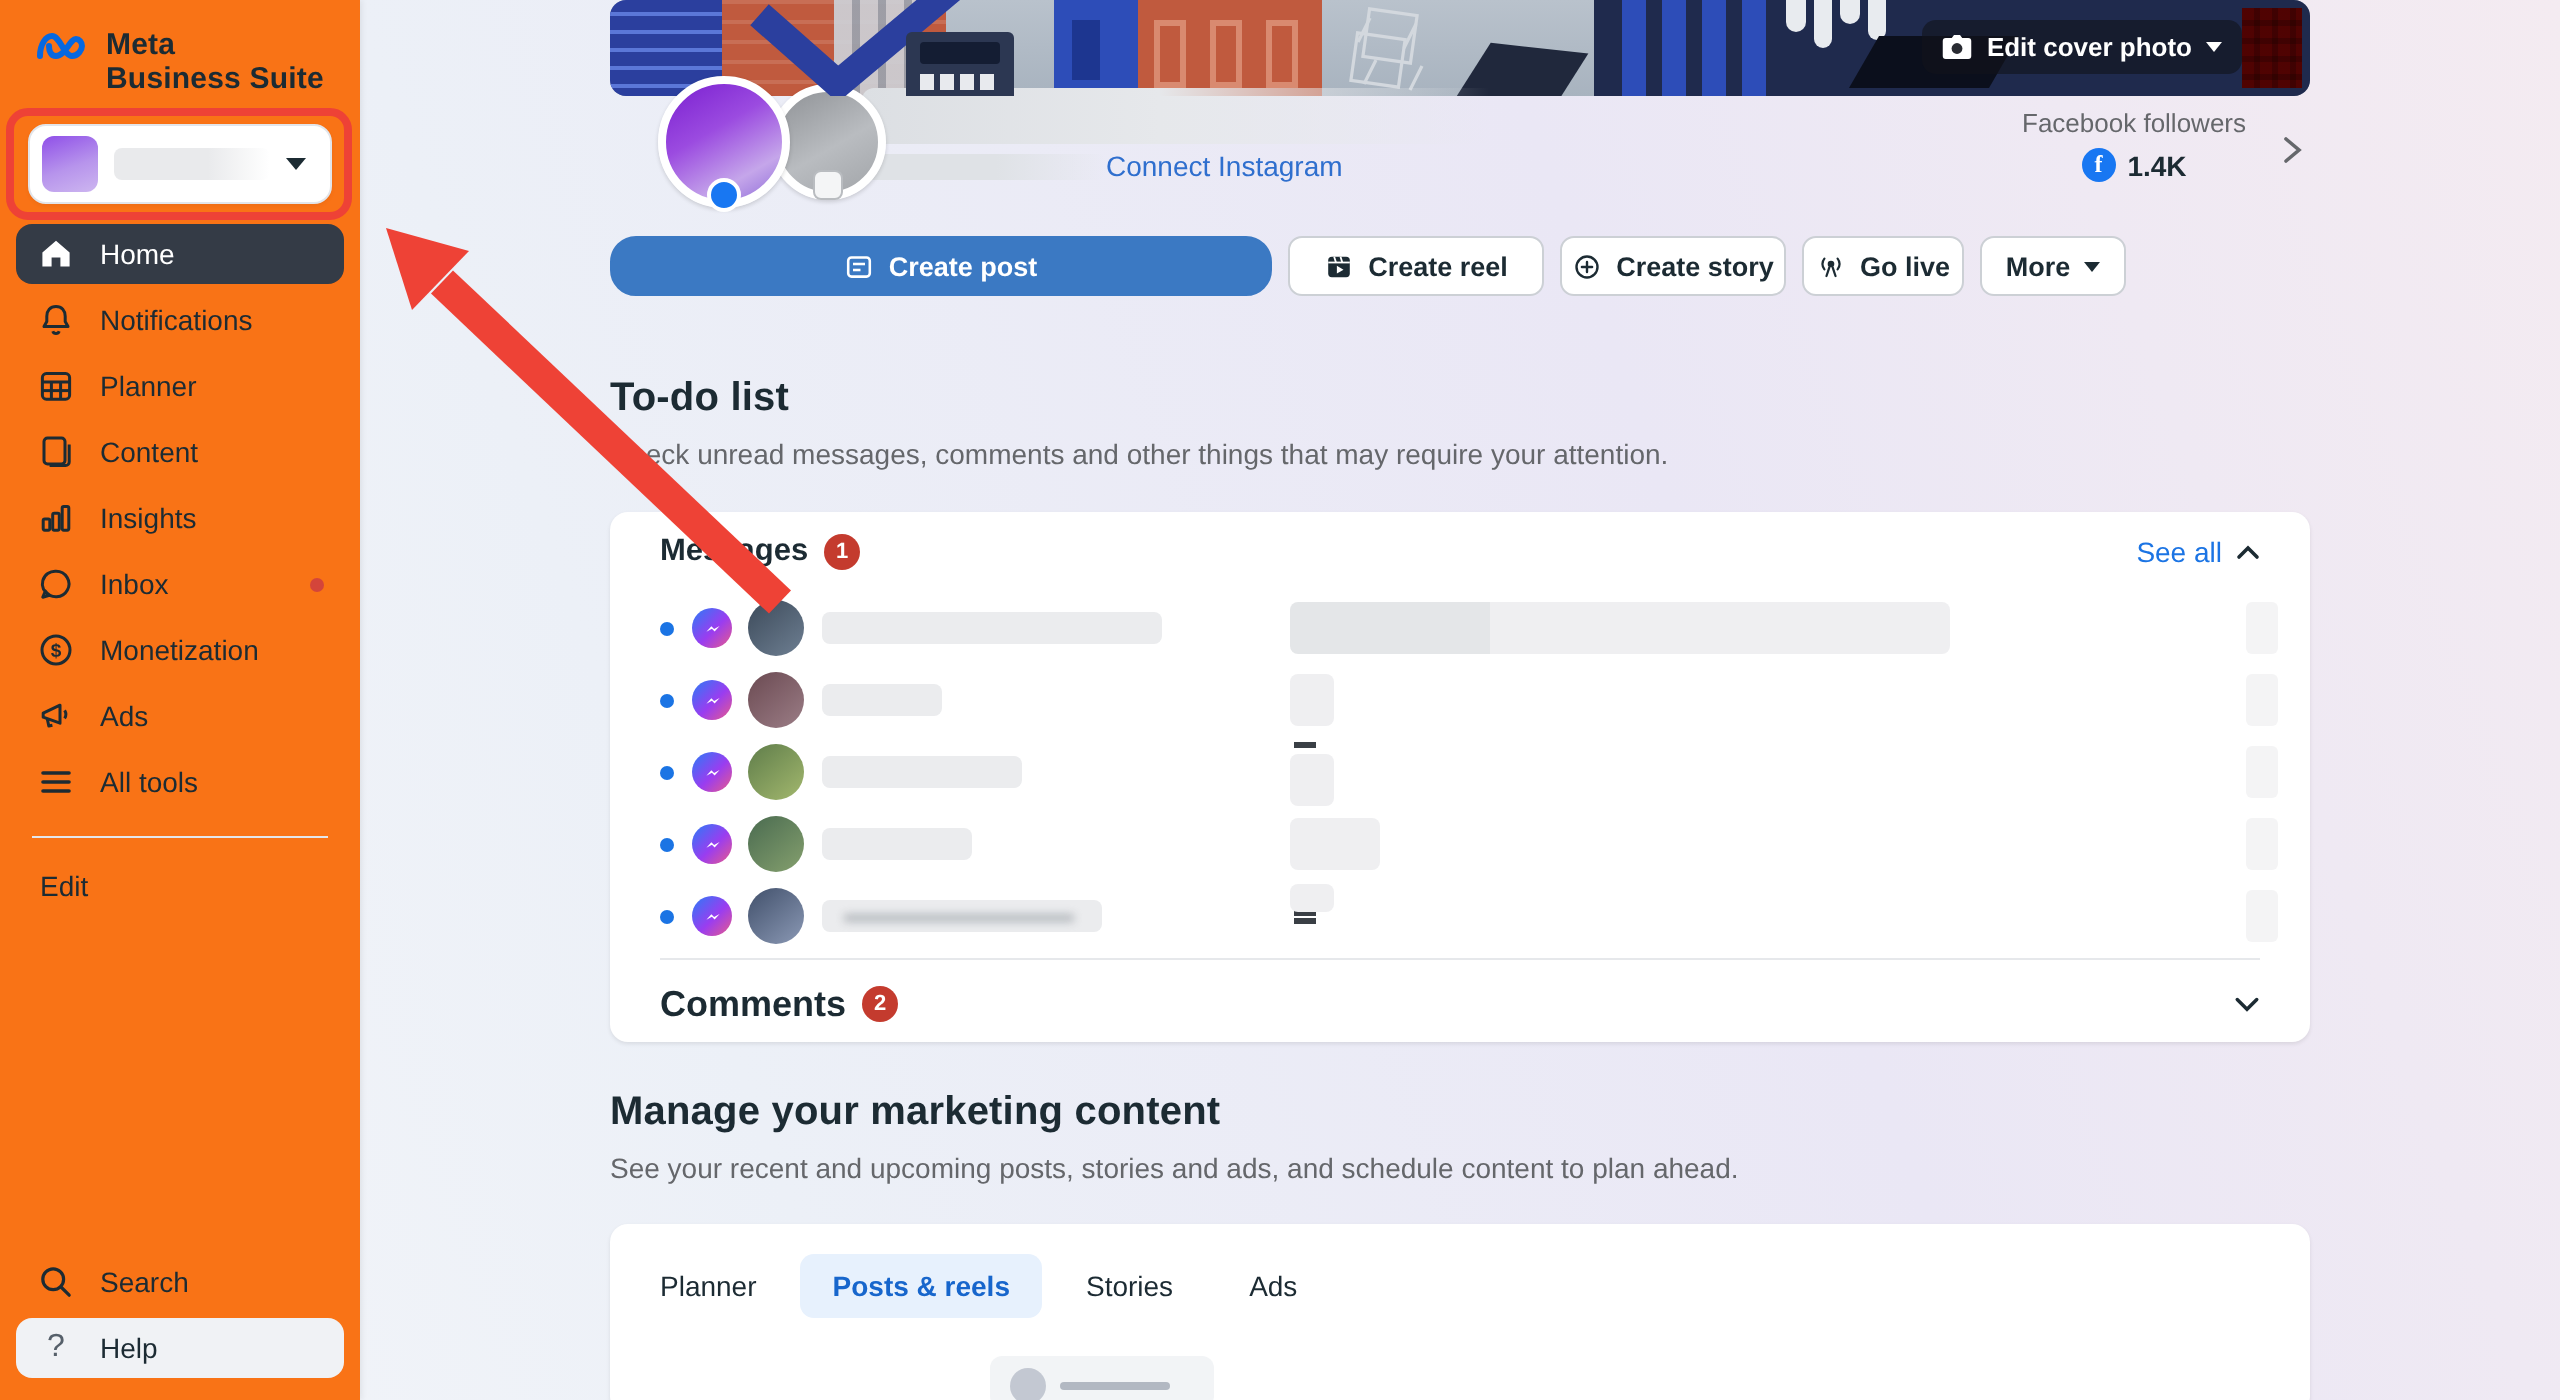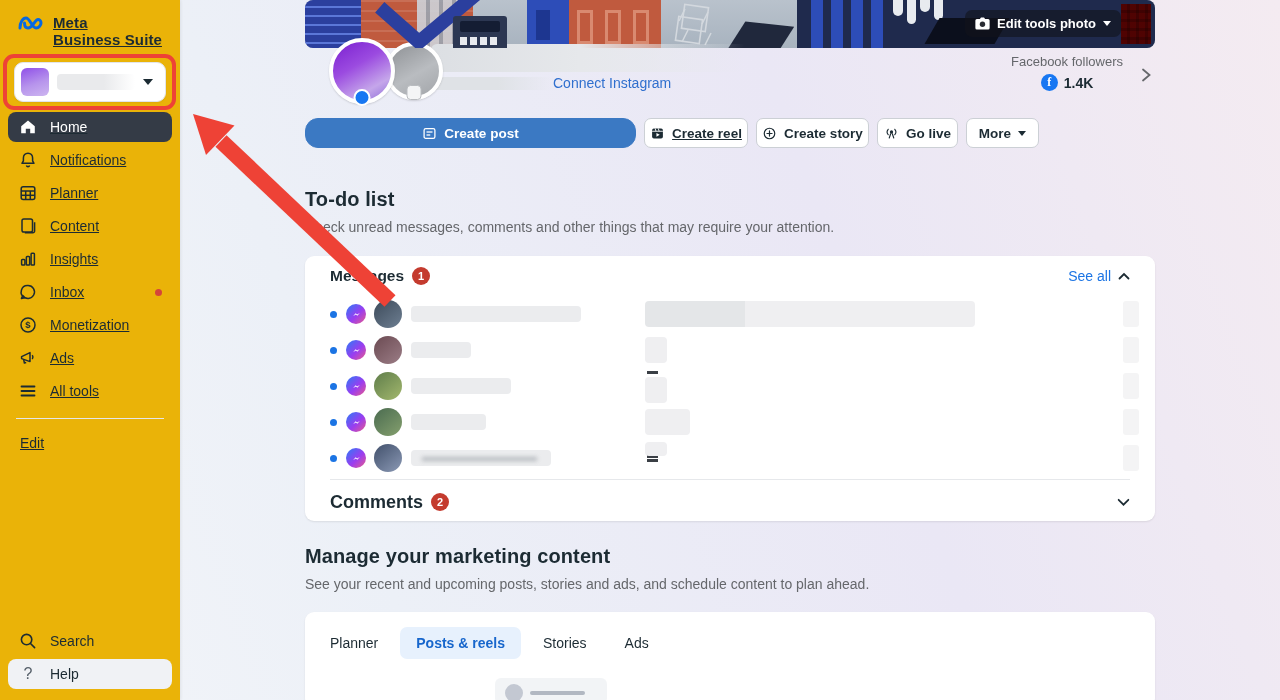--- a/index.html
+++ b/index.html
@@ -8,21 +8,21 @@
     font-family:"Liberation Sans","DejaVu Sans",sans-serif;
     color:#1c2b33;
     background:linear-gradient(250deg,#f4ebf1 0%,#eae7f5 35%,#ecf0f7 72%,#f3f5f9 100%);
     position:relative;
   }
   svg { display:block; }
 
   
   .sidebar {
     position:absolute; left:0; top:0; width:180px; height:700px;
-    background:#eab308; box-shadow:1px 0 3px rgba(0,0,0,0.07); z-index:10;text-decoration:underline;
+    background:#f97316; box-shadow:1px 0 3px rgba(0,0,0,0.07); z-index:10;
   }
   .logo { display:flex; align-items:flex-start; gap:7px; padding:14px 0 0 18px; }
   .logo-text { font-size:15px; font-weight:700; line-height:17px; letter-spacing:0.1px; color:#1c2b33; }
   .page-selector {
     margin:14px 14px 10px 14px; height:40px; background:#fff;
     border:1px solid #e2e5ea; border-radius:9px; display:flex; align-items:center;
     padding:0 12px 0 6px; box-shadow:0 1px 2px rgba(0,0,0,0.05); cursor:pointer;
   }
   .sel-avatar { width:28px; height:28px; border-radius:6px;
     background:linear-gradient(160deg,#9б5fe0,#8b5cf6); 
@@ -110,21 +110,21 @@
     font-size:12px; display:flex; align-items:center; justify-content:center; font-family:"Liberation Serif",serif; }
   .f-count { font-size:14px; font-weight:700; }
   .followers-chevron { position:absolute; right:0px; top:18px; cursor:pointer; }
 
   
   .actions { display:flex; gap:8px; margin-top:8px; }
   .btn { height:30px; border-radius:7px; display:flex; align-items:center; justify-content:center;
     gap:7px; font-size:13.5px; font-weight:700; cursor:pointer; border:1px solid #ccd0d5;
     background:#fff; color:#1c2b33; font-family:"Liberation Sans","DejaVu Sans",sans-serif; }
   .btn.primary { width:331px; background:#3b79c3; border-color:#3b79c3; color:#fff;border-radius:13px; }
-  .btn.w-reel { width:104px;text-decoration:underline; } .btn.w-story { width:113px; } .btn.w-live { width:81px;align-items:center; } .btn.w-more { width:73px; }
+  .btn.w-reel { width:128px; } .btn.w-story { width:113px; } .btn.w-live { width:81px;align-items:center; } .btn.w-more { width:73px; }
   .more-caret { width:0; height:0; border-left:4.5px solid transparent; border-right:4.5px solid transparent; border-top:5.5px solid #1c2b33; }
 
   
   .sec-title { font-size:20px; font-weight:700; letter-spacing:0.1px; }
   .sec-sub { font-size:14px; color:#65676b; margin-top:8px; }
   .todo-head { margin-top:40px; }
   .mkt-head { margin-top:24px; }
 
   .card { background:#fff; border-radius:9px; box-shadow:0 1px 2px rgba(0,0,0,0.09); }
   .card.messages { margin-top:21px; height:265px; position:relative; }
@@ -307,21 +307,21 @@
       <span class="drip" style="left:123px;width:10px;height:12px"></span>
       <span class="drip" style="left:137px;width:9px;height:20px"></span>
       <span class="blob"></span>
       <span class="grid"></span>
     </div>
     <button class="edit-cover-btn">
       <svg width="15" height="13" viewBox="0 0 20 17">
           <path d="M6.5 2.5 L8 0.5 H12 L13.5 2.5 H17.5 A2 2 0 0 1 19.5 4.5 V14.5 A2 2 0 0 1 17.5 16.5 H2.5 A2 2 0 0 1 0.5 14.5 V4.5 A2 2 0 0 1 2.5 2.5 Z" fill="#fff"></path>
           <circle cx="10" cy="9.5" r="3.6" fill="rgba(18,20,28,0.9)"></circle>
         </svg>
-      <span>Edit tools photo</span>
+      <span>Edit cover photo</span>
       <span class="ecb-caret"></span>
     </button>
   </div>
 
   <div class="profile">
     <div class="avatar purple">
         <span class="fb-badge"></span>
       </div>
     <div class="avatar gray">
         <span class="ig-badge"></span>

